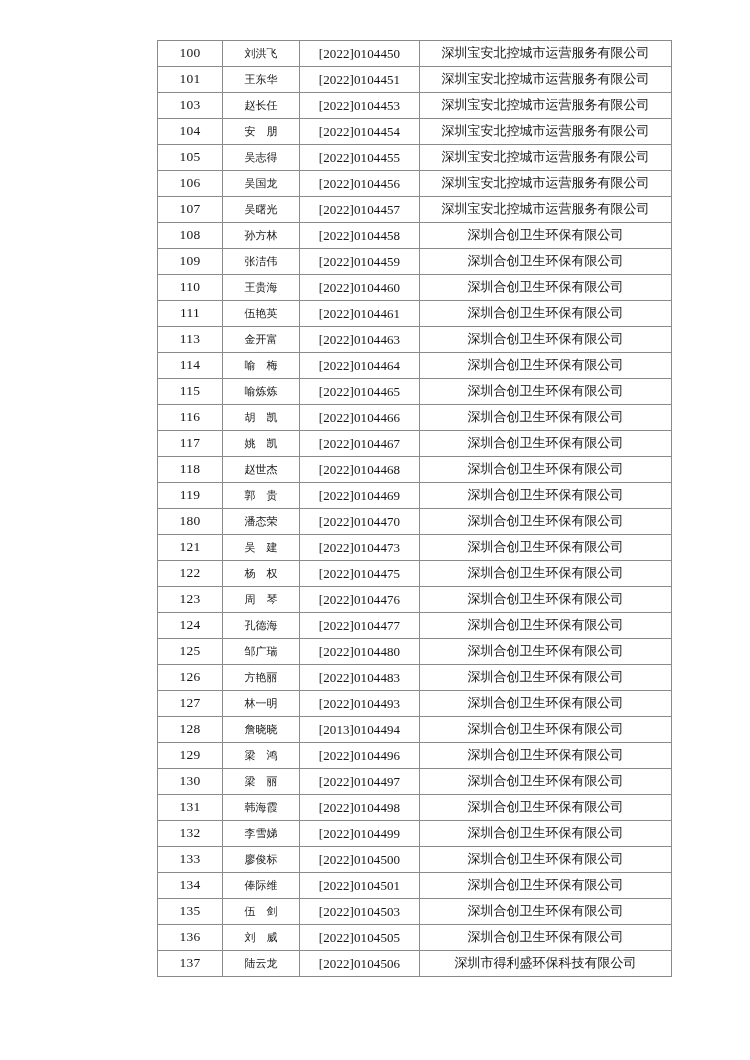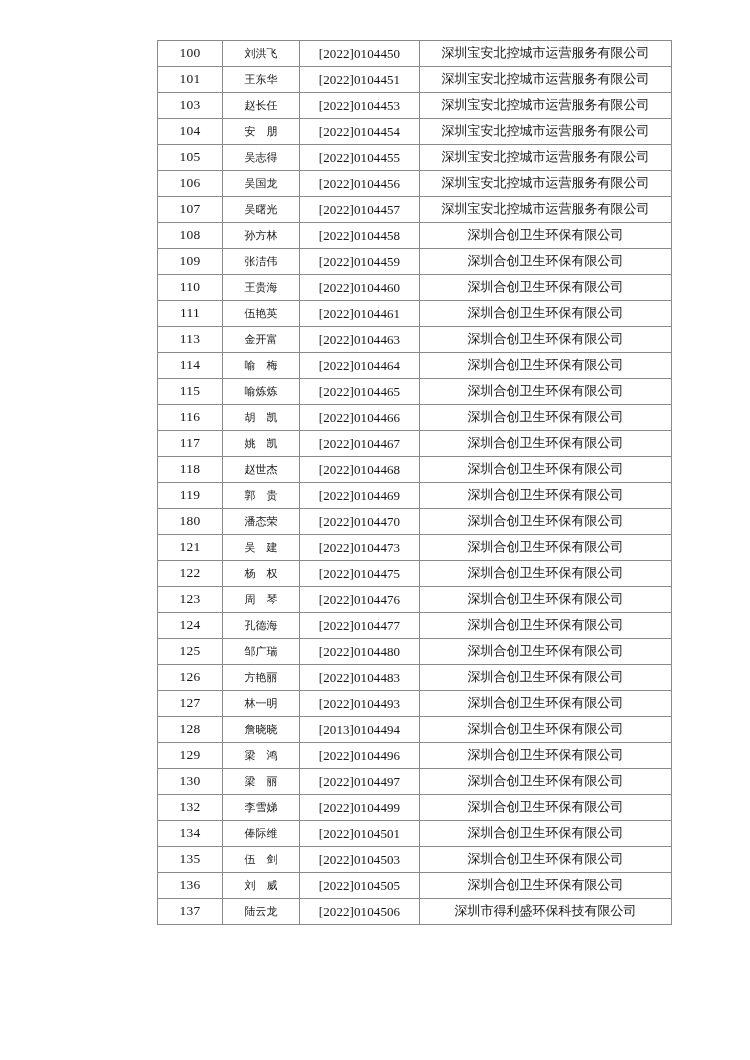--- a/index.html
+++ b/index.html
@@ -254,23 +254,35 @@
           <td class="cell-cert">[2022]0104496</td>
           <td class="cell-company">深圳合创卫生环保有限公司</td>
         </tr>
         <tr>
           <td class="cell-index">130</td>
           <td class="cell-name">梁　丽</td>
           <td class="cell-cert">[2022]0104497</td>
           <td class="cell-company">深圳合创卫生环保有限公司</td>
         </tr>
         <tr>
+          <td class="cell-index">131</td>
+          <td class="cell-name">韩海霞</td>
+          <td class="cell-cert">[2022]0104498</td>
+          <td class="cell-company">深圳合创卫生环保有限公司</td>
+        </tr>
+        <tr>
           <td class="cell-index">132</td>
           <td class="cell-name">李雪娣</td>
           <td class="cell-cert">[2022]0104499</td>
+          <td class="cell-company">深圳合创卫生环保有限公司</td>
+        </tr>
+        <tr>
+          <td class="cell-index">133</td>
+          <td class="cell-name">廖俊标</td>
+          <td class="cell-cert">[2022]0104500</td>
           <td class="cell-company">深圳合创卫生环保有限公司</td>
         </tr>
         <tr>
           <td class="cell-index">134</td>
           <td class="cell-name">俸际维</td>
           <td class="cell-cert">[2022]0104501</td>
           <td class="cell-company">深圳合创卫生环保有限公司</td>
         </tr>
         <tr>
           <td class="cell-index">135</td>

